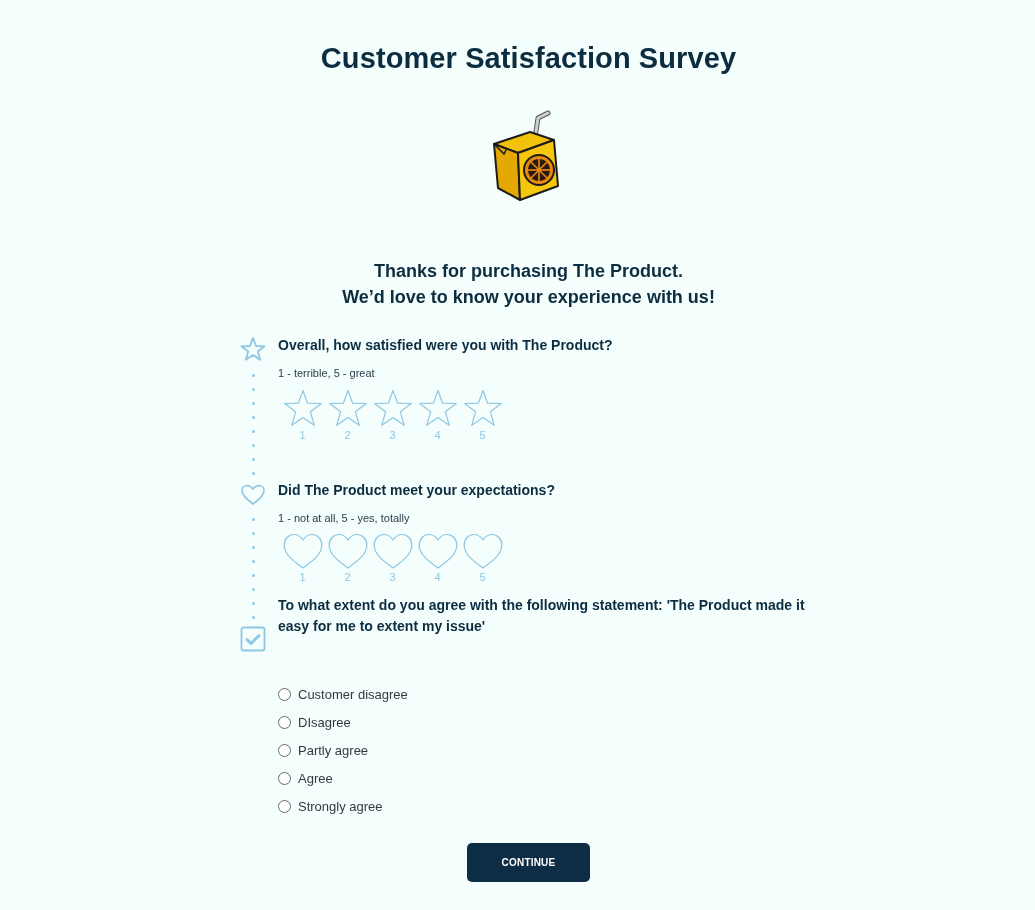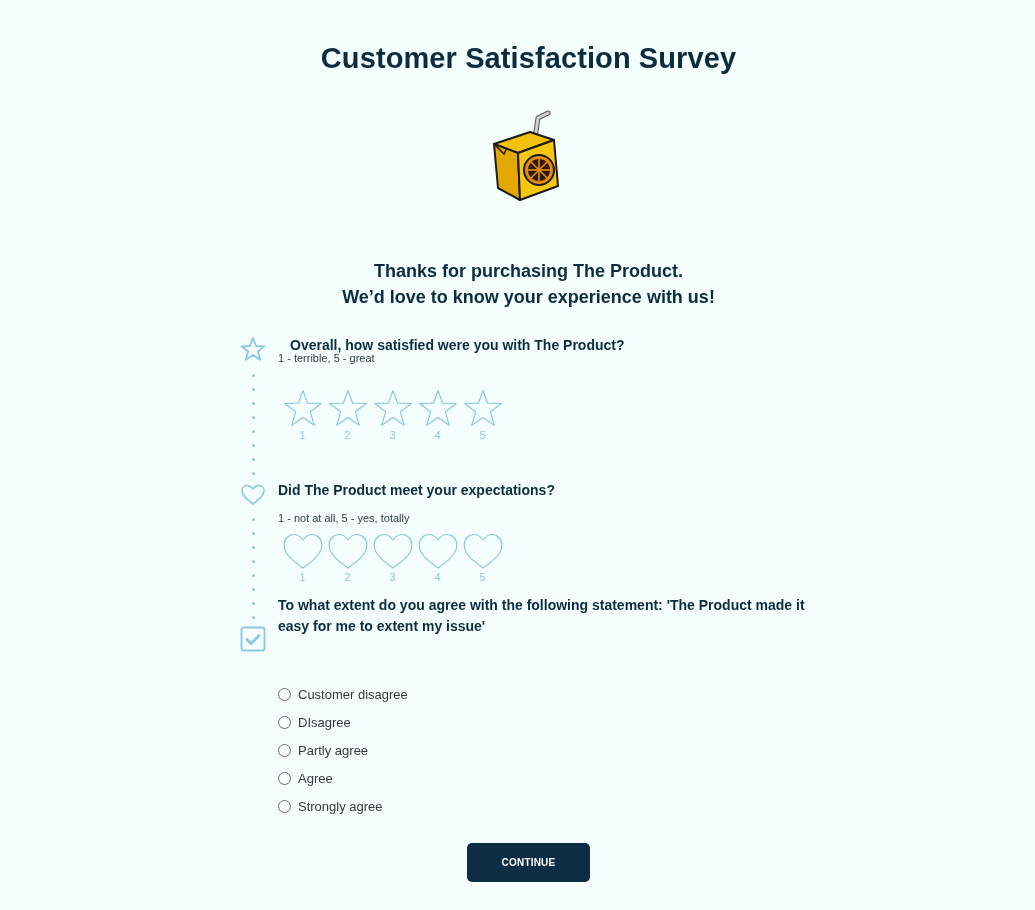--- a/index.html
+++ b/index.html
@@ -181,22 +181,22 @@
   <div class="dots" style="top:374px;">
     <div class="dot"></div>
       <div class="dot"></div>
       <div class="dot"></div>
       <div class="dot"></div>
       <div class="dot"></div>
       <div class="dot"></div>
       <div class="dot"></div>
       <div class="dot"></div>
   </div>
-  <div class="q-title" style="top:335px;margin-left:12px;">Overall, how satisfied were you with The Product?</div>
-  <div class="q-hint" style="top:352px;">1 - terrible, 5 - great</div>
+  <div class="q-title" style="top:335px;">Overall, how satisfied were you with The Product?</div>
+  <div class="q-hint" style="top:367px;">1 - terrible, 5 - great</div>
   <div class="rating" style="top:389px;">
     <div class="rating-item">
       <svg width="40" height="39" viewBox="0 0 40 39">
           <path d="M20 1.5 L24.6 14.2 L38.3 14.5 L27.4 22.8 L31.3 36.3 L20 28.5 L8.7 36.3 L12.6 22.8 L1.7 14.5 L15.4 14.2 Z" fill="none" stroke="#8ec7e3" stroke-width="1.2" stroke-linejoin="round"></path>
         </svg>
       <span class="rating-num">1</span>
     </div>
     <div class="rating-item">
       <svg width="40" height="39" viewBox="0 0 40 39">
           <path d="M20 1.5 L24.6 14.2 L38.3 14.5 L27.4 22.8 L31.3 36.3 L20 28.5 L8.7 36.3 L12.6 22.8 L1.7 14.5 L15.4 14.2 Z" fill="none" stroke="#8ec7e3" stroke-width="1.2" stroke-linejoin="round"></path>

